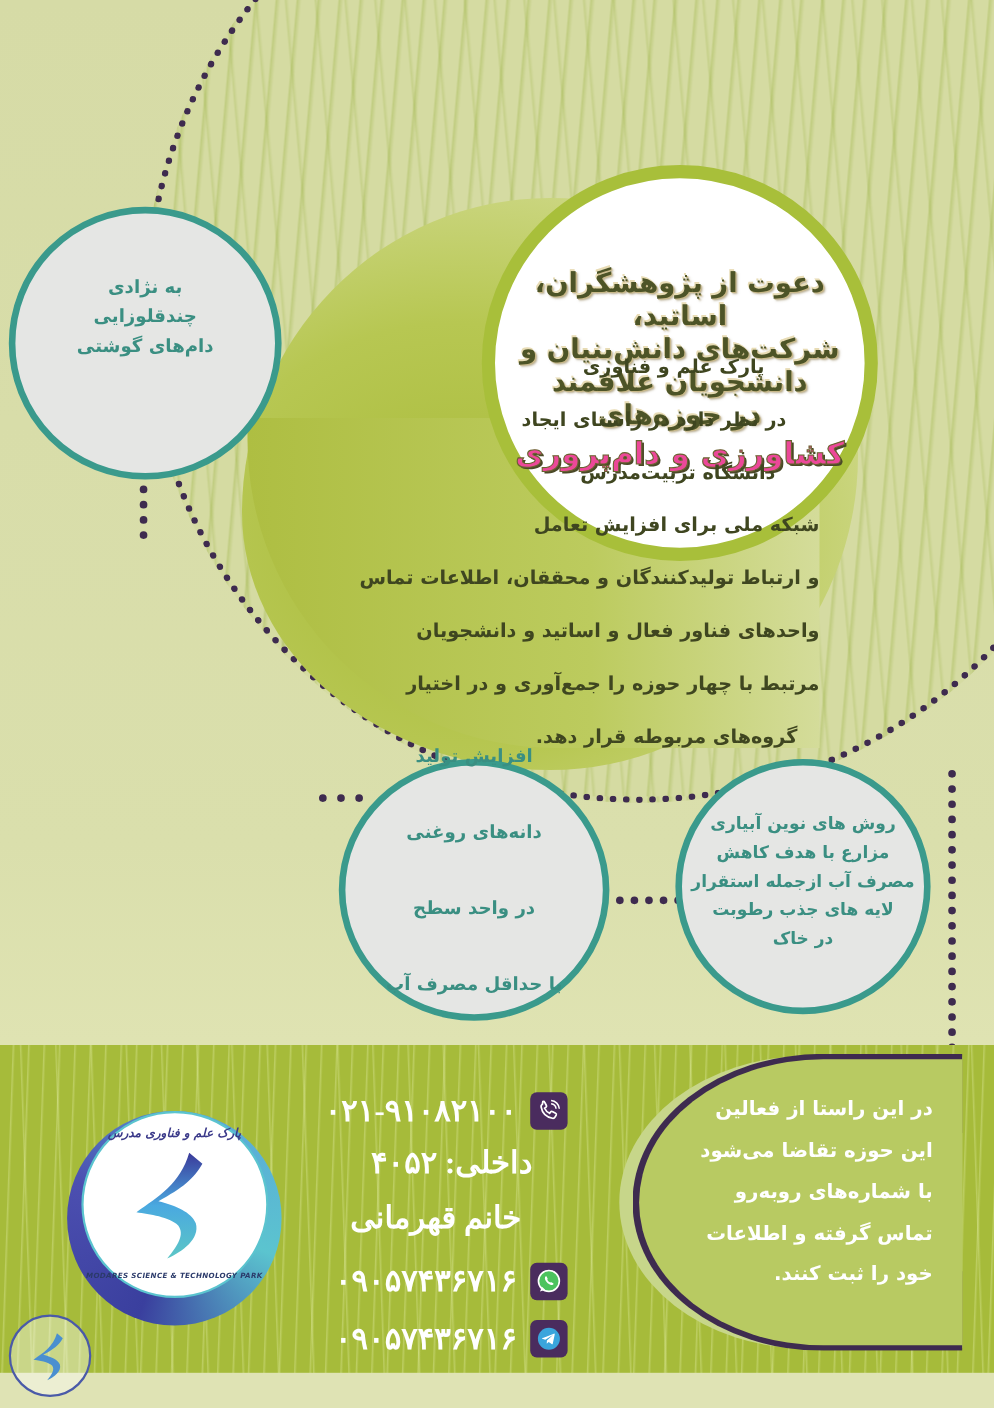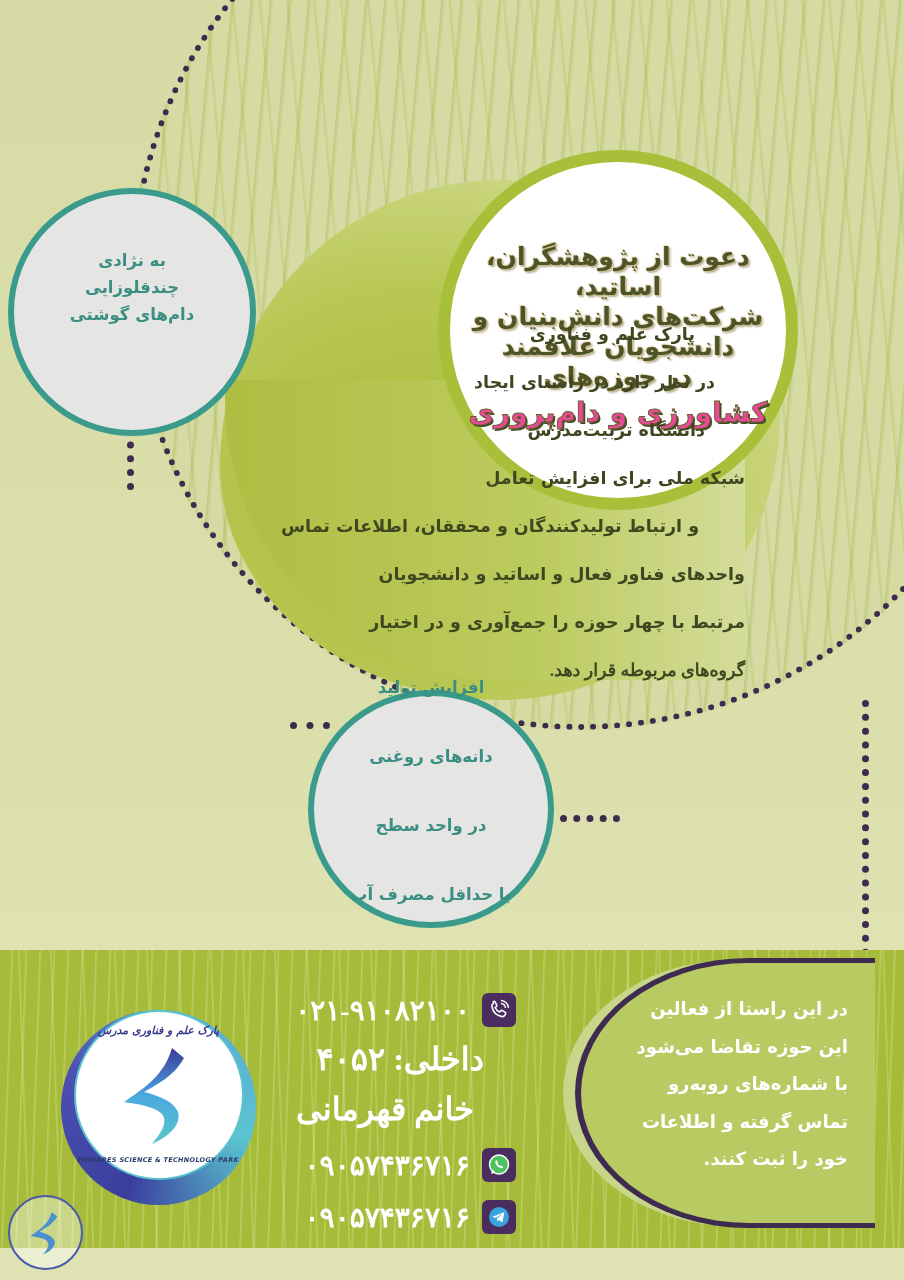--- a/index.html
+++ b/index.html
@@ -108,21 +108,21 @@
   .info-text .ln { display: block; white-space: nowrap; }
 
   .contact-row { position: absolute; display: flex; flex-direction: row; align-items: center; gap: 12px; font-family: Liberation Serif, serif; }
   .contact-icon {
     width: 34px; height: 34px; border-radius: 6px; background: #4a2c5e;
     display: flex; align-items: center; justify-content: center; flex-shrink: 0;
   }
   .contact-value {
     color: #ffffff; font-weight: bold; font-size: 28px; letter-spacing: 1px; direction: ltr;
   }
-  .contact-text { color: #ffffff; font-weight: bold; font-size: 32px; }
+  .contact-text { color: #ffffff; font-weight: bold; font-size: 28px; }
 
   
   .logo {
     position: absolute; left: 61px; top: 1010px; width: 195px; height: 195px; border-radius: 50%;
     background: conic-gradient(from 200deg, #3a3f9e, #4c4fb0, #5aa7d9, #5bc4cf, #3a3f9e);
     display: flex; justify-content: center; font-style: italic;
   }
   .logo-inner {
     width: 170px; height: 170px; border-radius: 50%; background: #ffffff;
     position: relative; display: flex; align-items: center; justify-content: center;
@@ -157,40 +157,47 @@
     <span class="title-line">دانشجویان علاقمند</span>
     <span class="title-line">در حوزه‌های</span>
     <span class="title-highlight">کشاورزی و دام‌پروری</span>
   </div>
 
   <div class="body-text">
     <span class="ln" style="padding-right:50px;">پارک علم و فناوری</span>
     <span class="ln" style="padding-right:30px;">در نظر دارد در راستای ایجاد</span>
     <span class="ln" style="padding-right:40px;">دانشگاه تربیت‌مدرس</span>
     <span class="ln" style="padding-right:0px;">شبکه ملی برای افزایش تعامل</span>
-    <span class="ln" style="margin-left:-20px;text-align:center;">و ارتباط تولیدکنندگان و محققان، اطلاعات تماس</span>
+    <span class="ln" style="margin-left:-20px;">و ارتباط تولیدکنندگان و محققان، اطلاعات تماس</span>
     <span class="ln">واحدهای فناور فعال و اساتید و دانشجویان</span>
     <span class="ln">مرتبط با چهار حوزه را جمع‌آوری و در اختیار</span>
-    <span class="ln" style="font-family:Liberation Serif, serif;">گروه‌های مربوطه قرار دهد.</span>
+    <span class="ln" style="padding-right:20px;">گروه‌های مربوطه قرار دهد.</span>
   </div>
 
   <div class="feat" style="left:8px; top:188px; width:248px; height:248px; padding-bottom:50px;">
     <span class="ln">به نژادی</span>
     <span class="ln">چندقلوزایی</span>
     <span class="ln">دام‌های گوشتی</span>
   </div>
 
 
   <div class="feat" style="left:308px; top:690px; width:246px; height:238px; padding-bottom:36px;gap:42px;">
     <span class="ln">افزایش تولید</span>
     <span class="ln">دانه‌های روغنی</span>
     <span class="ln">در واحد سطح</span>
     <span class="ln">با حداقل مصرف آب</span>
   </div>
 
+  <div class="feat" style="left:614px; top:690px; width:232px; height:232px; padding-bottom:10px; font-size:15.5px; line-height:26px;">
+    <span class="ln">روش های نوین آبیاری</span>
+    <span class="ln">مزارع با هدف کاهش</span>
+    <span class="ln">مصرف آب ازجمله استقرار</span>
+    <span class="ln">لایه های جذب رطوبت</span>
+    <span class="ln">در خاک</span>
+  </div>
 
   <div class="bottom"></div>
   <div class="bottom-strip"></div>
 
   <div class="info-panel"></div>
   <div class="info-text">
     <span class="ln">در این راستا از فعالین</span>
     <span class="ln">این حوزه تقاضا می‌شود</span>
     <span class="ln">با شماره‌های روبه‌رو</span>
     <span class="ln">تماس گرفته و اطلاعات</span>

